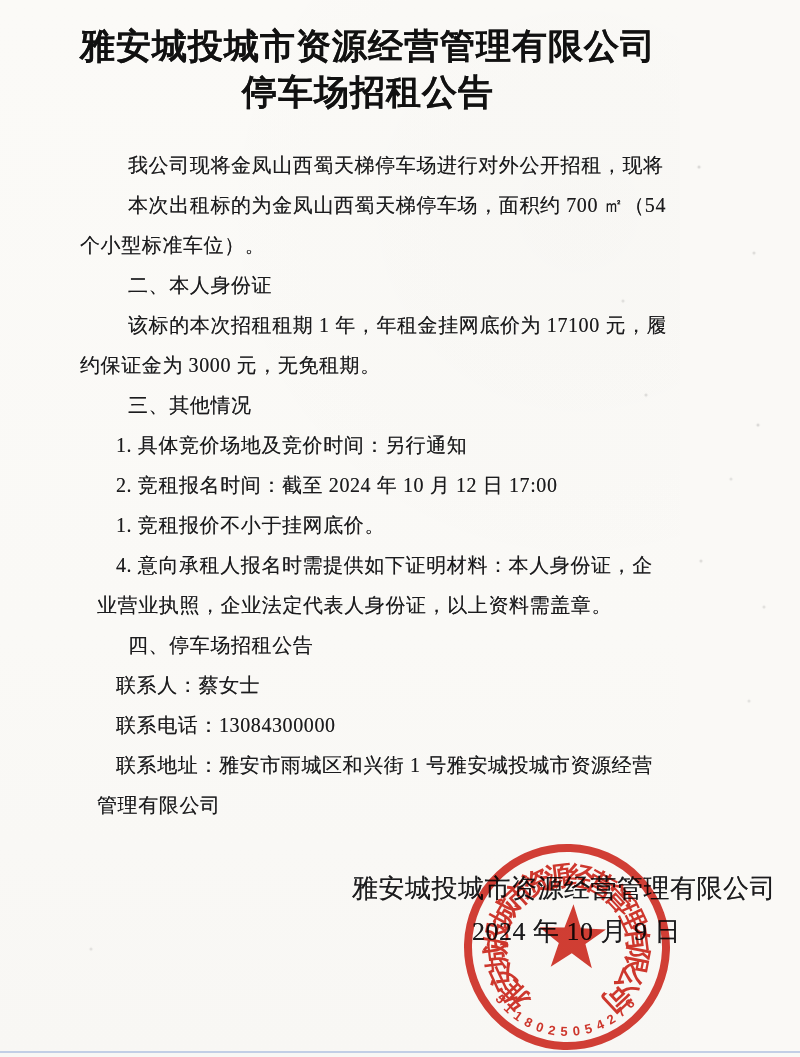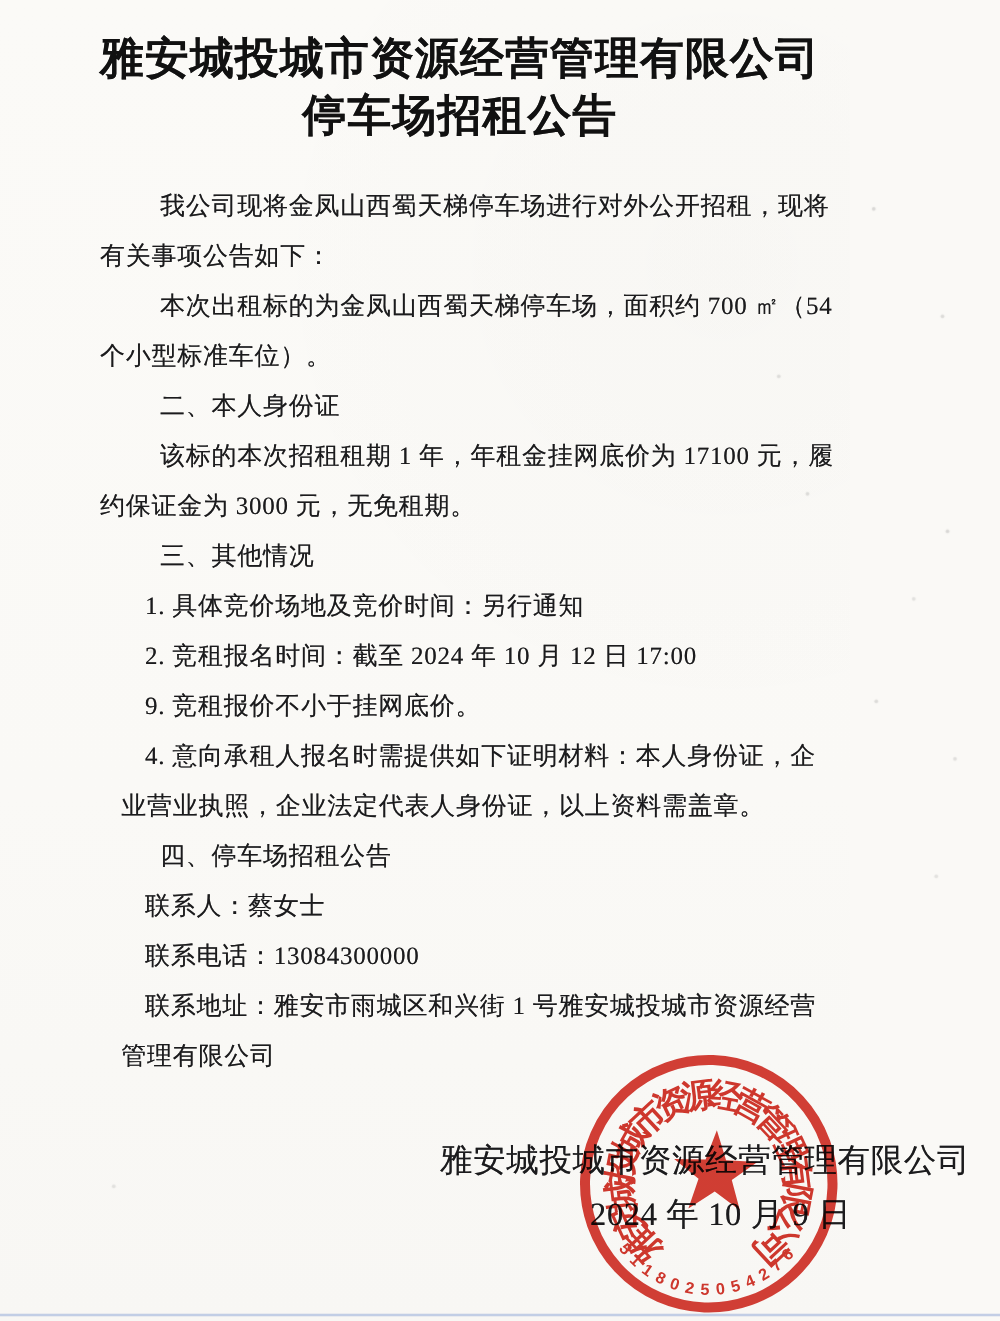--- a/index.html
+++ b/index.html
@@ -124,30 +124,29 @@
 
 <div class="page">
 
   <div class="title-block">
     <div class="title-line">雅安城投城市资源经营管理有限公司</div>
     <div class="title-line">停车场招租公告</div>
   </div>
 
   <div class="body-block">
     <div class="line ind2">我公司现将金凤山西蜀天梯停车场进行对外公开招租，现将</div>
-    <div class="line">有关事项公告如下：</div>
     <div class="line ind2">本次出租标的为金凤山西蜀天梯停车场，面积约 700 ㎡（54</div>
     <div class="line">个小型标准车位）。</div>
     <div class="line ind2">二、本人身份证</div>
     <div class="line ind2">该标的本次招租租期 1 年，年租金挂网底价为 17100 元，履</div>
     <div class="line">约保证金为 3000 元，无免租期。</div>
     <div class="line ind2">三、其他情况</div>
     <div class="line ind15">1. 具体竞价场地及竞价时间：另行通知</div>
     <div class="line ind15">2. 竞租报名时间：截至 2024 年 10 月 12 日 17:00</div>
-    <div class="line ind15">9. 竞租报价不小于挂网底价。</div>
+    <div class="line ind15">1. 竞租报价不小于挂网底价。</div>
     <div class="line ind15">4. 意向承租人报名时需提供如下证明材料：本人身份证，企</div>
     <div class="line ind07">业营业执照，企业法定代表人身份证，以上资料需盖章。</div>
     <div class="line ind2">四、停车场招租公告</div>
     <div class="line ind15">联系人：蔡女士</div>
     <div class="line ind15">联系电话：13084300000</div>
     <div class="line ind15">联系地址：雅安市雨城区和兴街 1 号雅安城投城市资源经营</div>
     <div class="line ind07">管理有限公司</div>
   </div>
 
   <div class="signature-line">雅安城投城市资源经营管理有限公司</div>

